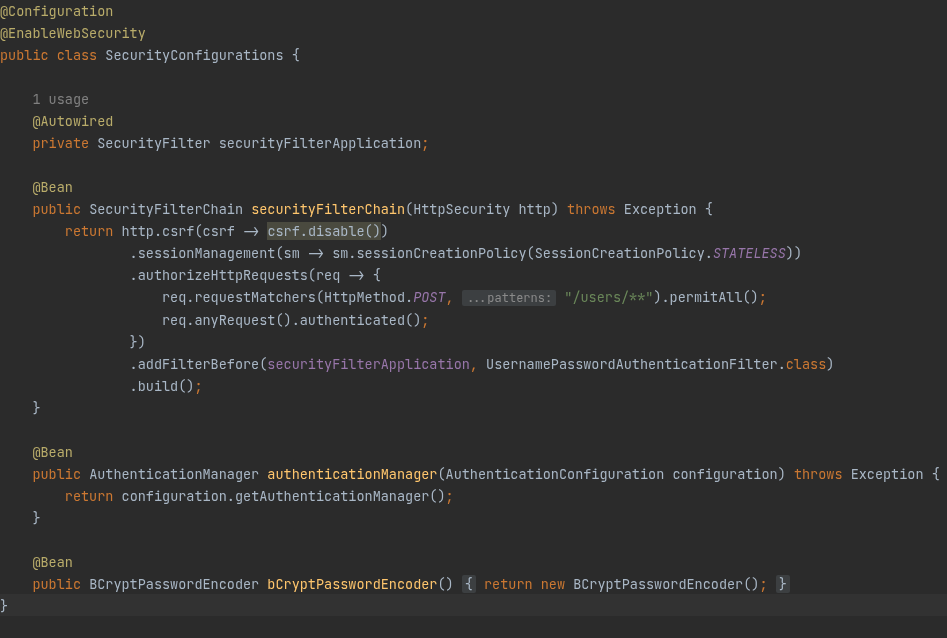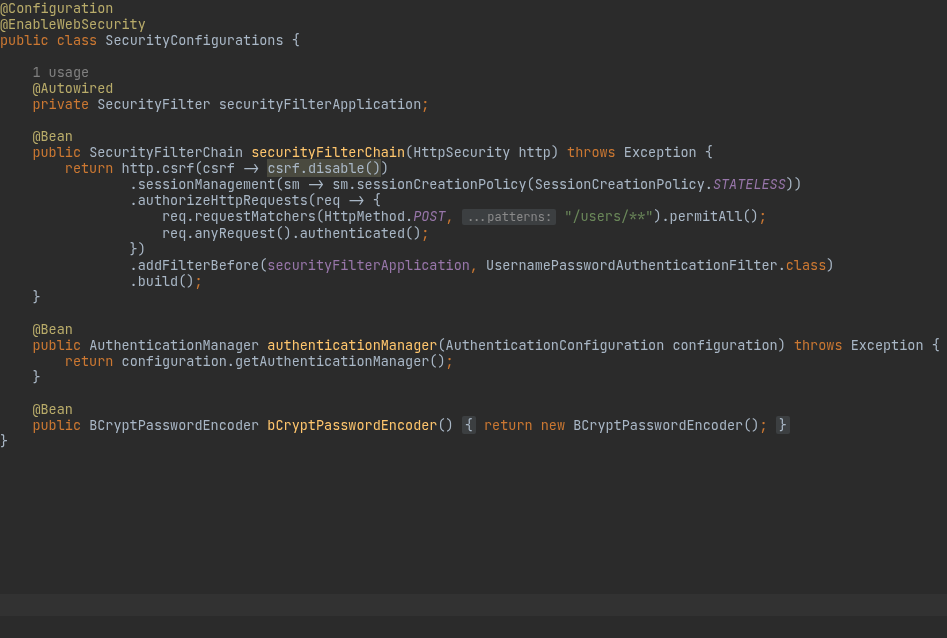--- a/index.html
+++ b/index.html
@@ -8,21 +8,21 @@
     background: #2b2b2b;
     width: 947px;
     height: 638px;
     overflow: hidden;
   }
   pre.code {
     margin: 0;
     padding: 0;
     font-family: "JetBrains Mono", "Consolas", "Menlo", monospace;
     font-size: 13.5px;
-    line-height: 16px;
+    line-height: 22px;
     color: #a9b7c6;
     white-space: pre;
   }
   .kw      { color: #cc7832; }          
   .ann     { color: #b9ac6a; }          
   .type    { color: #a9b7c6; }          
   .mname   { color: #ffc66d; }          
   .str     { color: #6a8759; }          
   .const   { color: #9876aa; font-style: italic; } 
   .field   { color: #9876aa; }          

